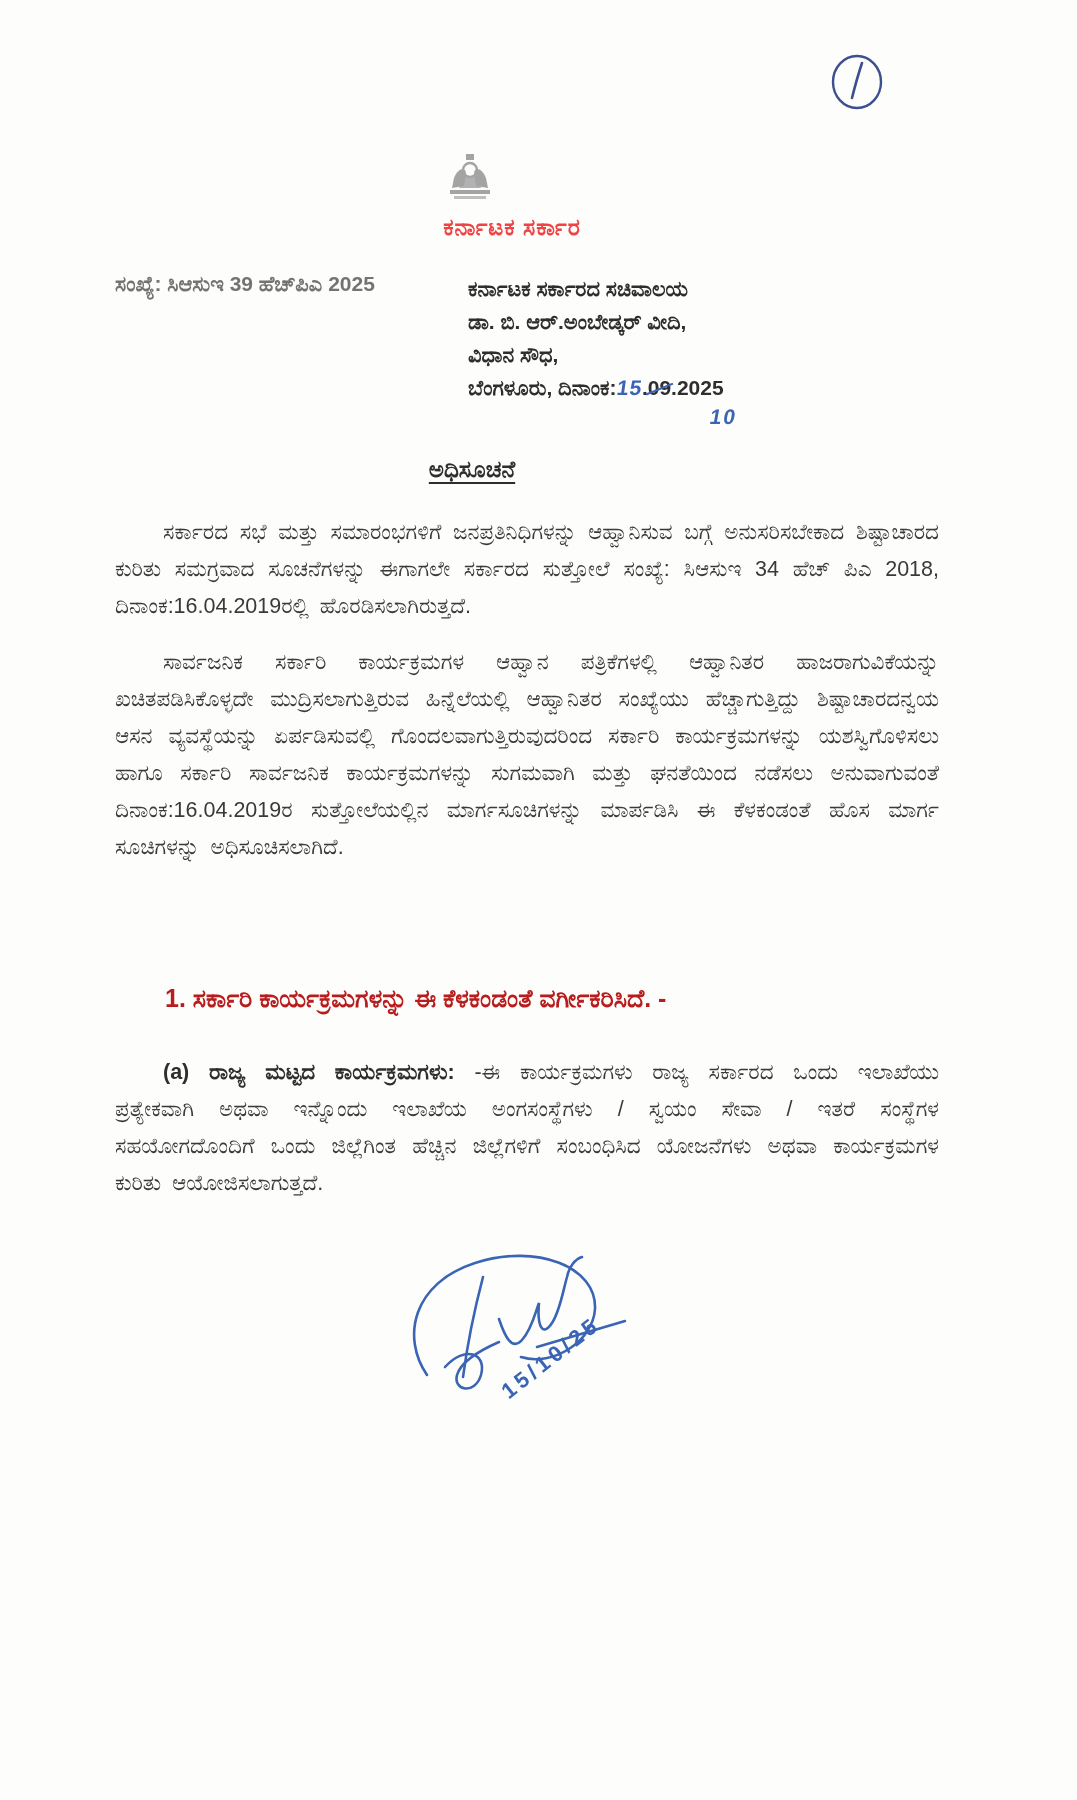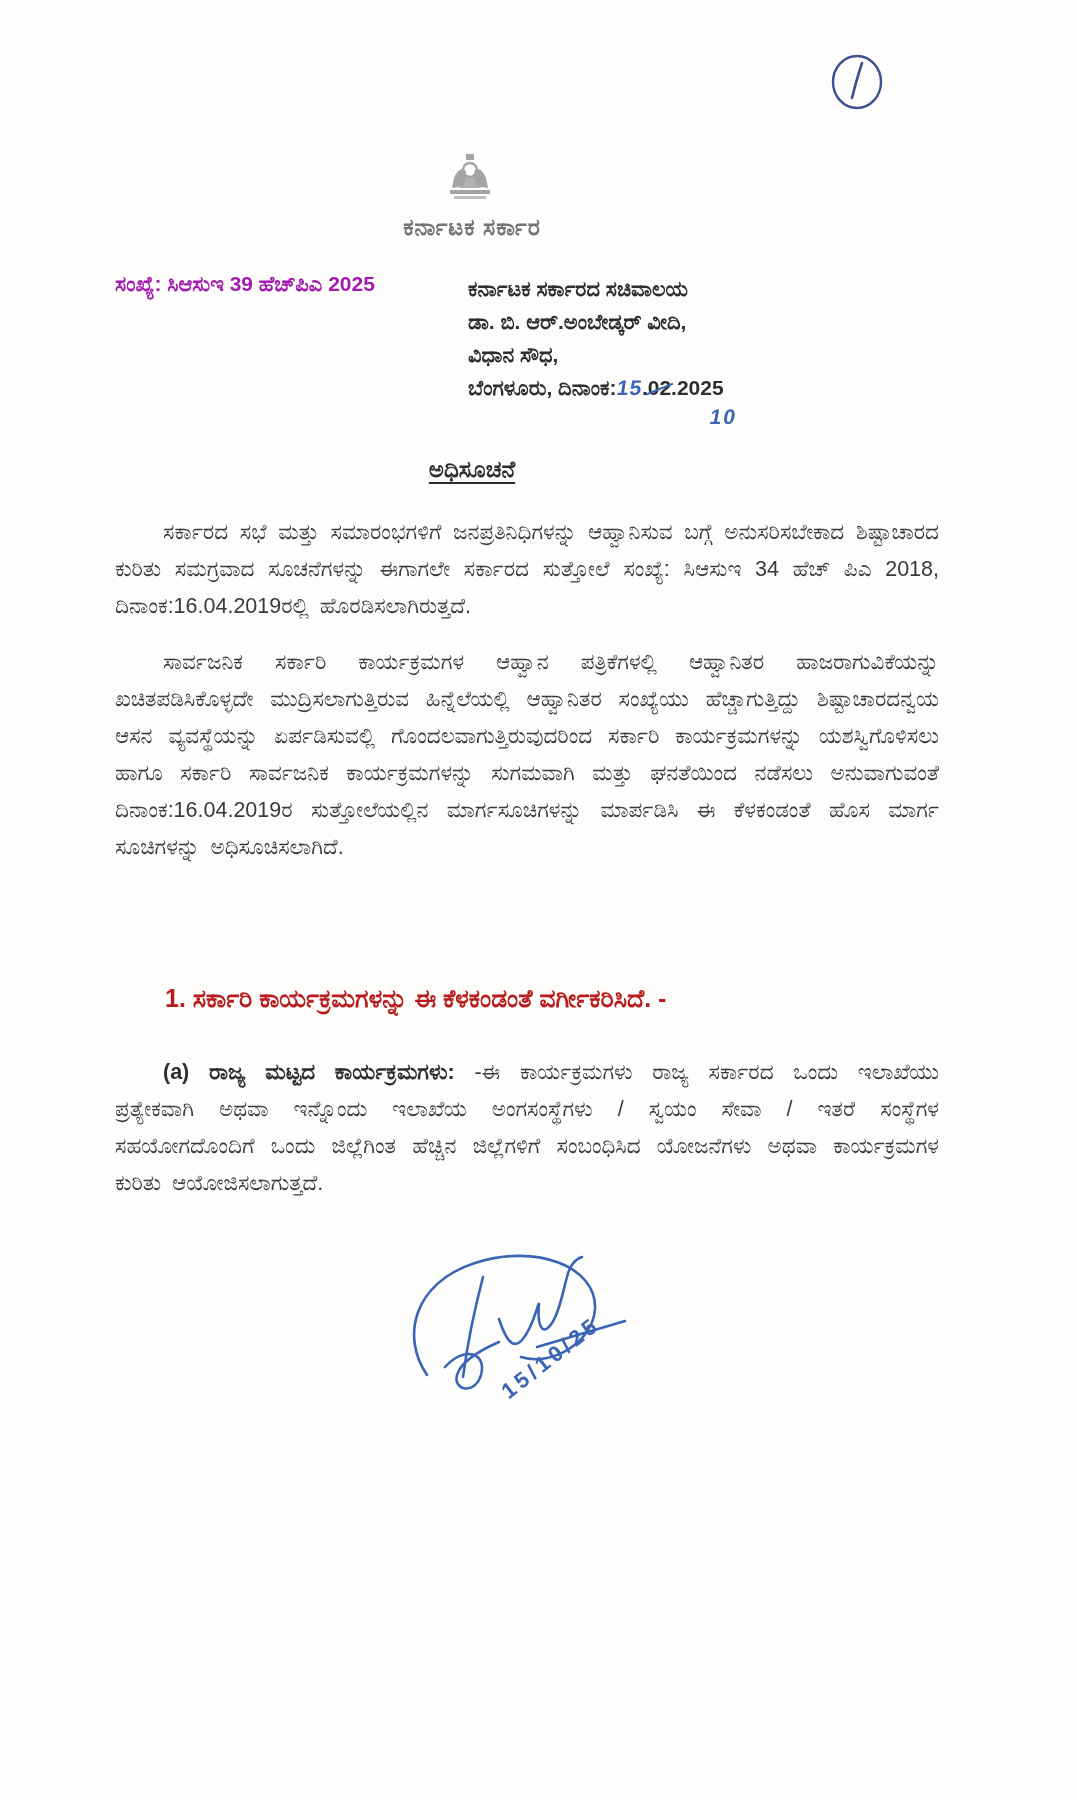--- a/index.html
+++ b/index.html
@@ -20,26 +20,27 @@
   .corner-note{
     position:absolute;left:826px;top:52px;width:62px;height:60px;
   }
   .corner-note svg{width:100%;height:100%;}
   .emblem{
     position:absolute;left:444px;top:152px;width:52px;height:56px;
     opacity:.8;
   }
   .org-title{
     position:absolute;left:0;top:214px;width:944px;
-    text-align:center;font-size:23px;font-weight:bold;color:#737373;
+    text-align:center;font-size:23px;font-weight:bold;color:#ef4444;
     letter-spacing:1px;
+    padding-left:40px;
   }
   .ref-number{
     position:absolute;left:115px;top:272px;
-    font-size:21px;font-weight:bold;color:#a21caf;white-space:nowrap;
+    font-size:21px;font-weight:bold;color:#737373;white-space:nowrap;
   }
   .address-block{
     position:absolute;left:468px;top:272px;width:400px;
     text-align:left;font-size:21px;font-weight:bold;color:#2e2e2e;
     line-height:33px;
   }
   .date-line{white-space:nowrap;}
   .day-blue{
     display:inline-block;color:#3a64b4;font-weight:bold;
     transform:skewX(-8deg);letter-spacing:1px;
@@ -114,21 +115,21 @@
 
   <div class="org-title">ಕರ್ನಾಟಕ ಸರ್ಕಾರ</div>
 
   <div class="ref-number">ಸಂಖ್ಯೆ: ಸಿಆಸುಇ 39 ಹೆಚ್‌ಪಿಎ 2025</div>
 
   <div class="address-block">
     <div>ಕರ್ನಾಟಕ ಸರ್ಕಾರದ ಸಚಿವಾಲಯ</div>
     <div>ಡಾ. ಬಿ. ಆರ್.ಅಂಬೇಡ್ಕರ್ ವೀದಿ,</div>
     <div>ವಿಧಾನ ಸೌಧ,</div>
     <div class="date-line">
-      <span>ಬೆಂಗಳೂರು, ದಿನಾಂಕ:</span><span class="day-blue">15</span><span>.</span><span class="month-struck">02</span><span>.2025</span>
+      <span>ಬೆಂಗಳೂರು, ದಿನಾಂಕ:</span><span class="day-blue">15</span><span>.</span><span class="month-struck">09</span><span>.2025</span>
     </div>
     <div class="month-correction">10</div>
   </div>
 
   <div class="doc-heading">
     <span>ಅಧಿಸೂಚನೆ</span>
   </div>
 
   <p class="para para1">ಸರ್ಕಾರದ ಸಭೆ ಮತ್ತು ಸಮಾರಂಭಗಳಿಗೆ ಜನಪ್ರತಿನಿಧಿಗಳನ್ನು ಆಹ್ವಾನಿಸುವ ಬಗ್ಗೆ ಅನುಸರಿಸಬೇಕಾದ ಶಿಷ್ಟಾಚಾರದ ಕುರಿತು ಸಮಗ್ರವಾದ ಸೂಚನೆಗಳನ್ನು ಈಗಾಗಲೇ ಸರ್ಕಾರದ ಸುತ್ತೋಲೆ ಸಂಖ್ಯೆ: ಸಿಆಸುಇ 34 ಹೆಚ್ ಪಿಎ 2018, ದಿನಾಂಕ:16.04.2019ರಲ್ಲಿ ಹೊರಡಿಸಲಾಗಿರುತ್ತದೆ.</p>
 

